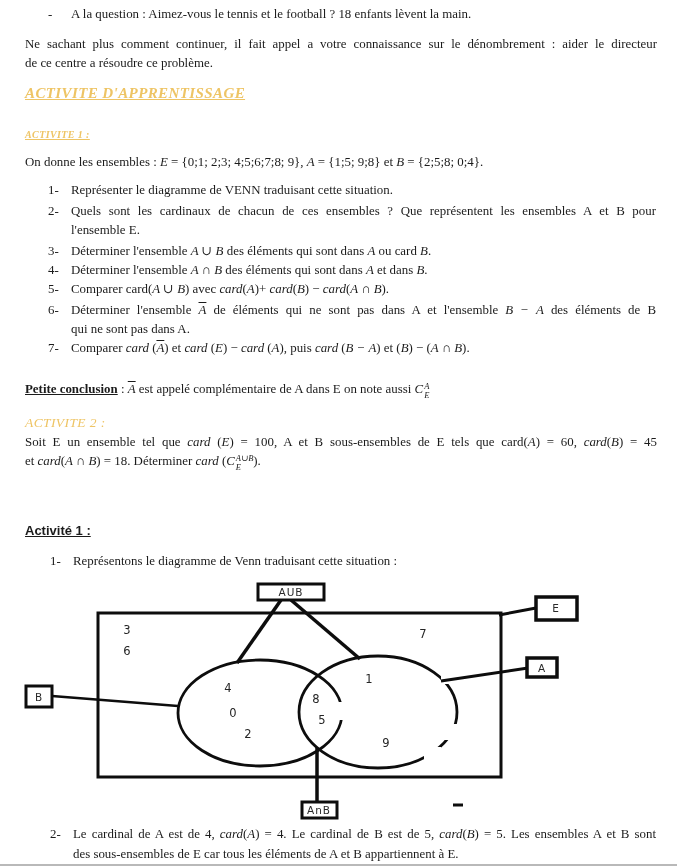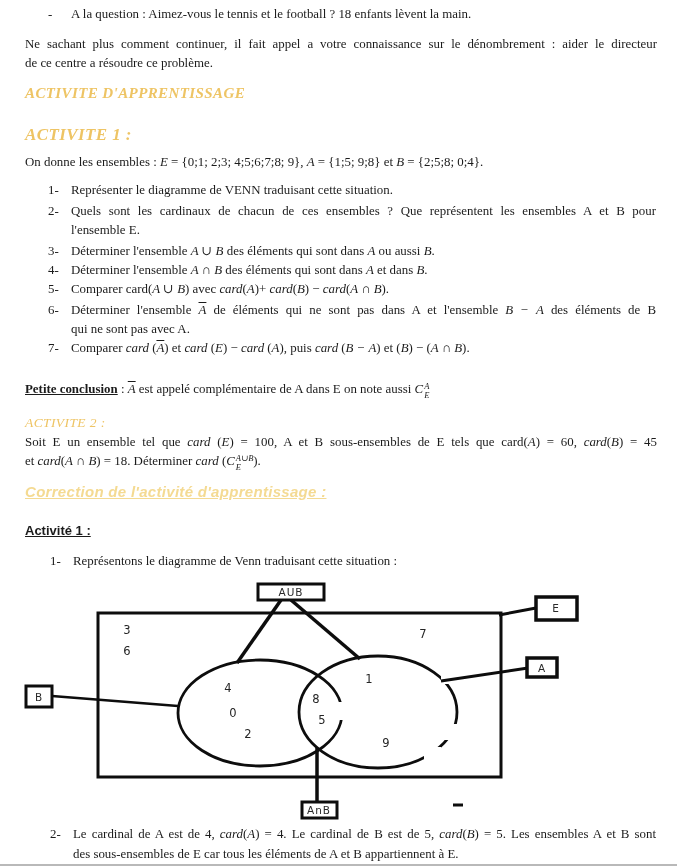--- a/index.html
+++ b/index.html
@@ -13,21 +13,21 @@
   .just{text-align:justify;text-align-last:justify;}
   .row{position:absolute;display:flex;align-items:baseline;}
   .row .li-num{flex:none;width:23px;}
   .row .li-txt{flex:1;}
   .it{font-style:italic;}
   .bd{font-weight:bold;text-align:center;}
   .un{text-decoration:underline;}
   .ov{font-style:italic;text-decoration:overline;}
   .gold-h{
     color:var(--gold,#eec464);font-weight:bold;font-style:italic;
-    letter-spacing:.4px;white-space:nowrap;
+    text-decoration:underline;letter-spacing:.4px;white-space:nowrap;
   }
   .gold-h2{
     color:var(--gold,#eec464);font-weight:normal;font-style:italic;
     letter-spacing:.4px;white-space:nowrap;
   }
   .correction-h{
     color:var(--gold_light,#f4da92);font-weight:bold;font-style:italic;
     text-decoration:underline;letter-spacing:.3px;white-space:nowrap;
     font-family:"Liberation Sans","DejaVu Sans",sans-serif;
   }
@@ -66,50 +66,50 @@
   <div class="row" style="top:6px;left:48px;width:608px;">
     <span class="li-num">-</span>
     <span class="li-txt nw">A la question : Aimez-vous le tennis et le football ? 18 enfants lèvent la main.</span>
   </div>
 
   <div class="abs nw" style="top:55px;left:25px;">de ce centre a résoudre ce problème.</div>
   <div class="abs just" style="top:36px;left:25px;width:632px;">Ne sachant plus comment continuer, il fait appel a votre connaissance sur le dénombrement : aider le directeur</div>
 
   <div class="abs gold-h" style="top:85px;left:25px;font-size:15px;">ACTIVITE D'APPRENTISSAGE</div>
 
-  <div class="abs gold-h" style="top:126px;left:25px;font-size:17px;">ACTIVITE 1 :</div>
+  <div class="abs gold-h" style="top:126px;left:25px;font-size:10px;">ACTIVITE 1 :</div>
 
   <div class="abs nw" style="top:154px;left:25px;"><span>On donne les ensembles : </span><span class="it">E</span><span> = {0;1; 2;3; 4;5;6;7;8; 9}, </span><span class="it">A</span><span> = {1;5; 9;8} et </span><span class="it">B</span><span> = {2;5;8; 0;4}.</span></div>
 
   <div class="row" style="top:182px;left:48px;width:608px;">
     <span class="li-num">1-</span>
     <span class="li-txt nw"><span>Représenter le diagramme de VENN traduisant cette situation.</span></span>
   </div>
   <div class="row" style="top:203px;left:48px;width:608px;">
     <span class="li-num">2-</span>
     <span class="li-txt just"><span>Quels sont les cardinaux de chacun de ces ensembles ? Que représentent les ensembles A et B pour</span></span>
   </div>
   <div class="abs nw" style="top:222px;left:71px;"><span>l'ensemble E.</span></div>
   <div class="row" style="top:243px;left:48px;width:608px;">
     <span class="li-num">3-</span>
-    <span class="li-txt nw"><span>Déterminer l'ensemble </span><span class="it">A ∪ B</span><span> des éléments qui sont dans </span><span class="it">A</span><span> ou aussi </span><span class="it">B</span><span>.</span></span>
+    <span class="li-txt nw"><span>Déterminer l'ensemble </span><span class="it">A ∪ B</span><span> des éléments qui sont dans </span><span class="it">A</span><span> ou card </span><span class="it">B</span><span>.</span></span>
   </div>
   <div class="row" style="top:262px;left:48px;width:608px;">
     <span class="li-num">4-</span>
     <span class="li-txt nw"><span>Déterminer l'ensemble </span><span class="it">A ∩ B</span><span> des éléments qui sont dans </span><span class="it">A</span><span> et dans </span><span class="it">B</span><span>.</span></span>
   </div>
   <div class="row" style="top:281px;left:48px;width:608px;">
     <span class="li-num">5-</span>
     <span class="li-txt nw"><span>Comparer card(</span><span class="it">A ∪ B</span><span>) avec </span><span class="it">card</span><span>(</span><span class="it">A</span><span>)+ </span><span class="it">card</span><span>(</span><span class="it">B</span><span>) − </span><span class="it">card</span><span>(</span><span class="it">A ∩ B</span><span>).</span></span>
   </div>
   <div class="row" style="top:302px;left:48px;width:608px;">
     <span class="li-num">6-</span>
     <span class="li-txt just"><span>Déterminer l'ensemble </span><span class="ov">A</span><span> de éléments  qui ne sont pas dans A et l'ensemble </span><span class="it">B − A</span><span> des éléments de B</span></span>
   </div>
-  <div class="abs nw" style="top:321px;left:71px;"><span>qui ne sont pas avec A.</span></div>
+  <div class="abs nw" style="top:321px;left:71px;"><span>qui ne sont pas dans A.</span></div>
   <div class="row" style="top:340px;left:48px;width:608px;">
     <span class="li-num">7-</span>
     <span class="li-txt nw"><span>Comparer </span><span class="it">card</span><span> (</span><span class="ov">A</span><span>) et </span><span class="it">card</span><span> (</span><span class="it">E</span><span>) − </span><span class="it">card</span><span> (</span><span class="it">A</span><span>), puis </span><span class="it">card</span><span> (</span><span class="it">B − A</span><span>) et (</span><span class="it">B</span><span>) − (</span><span class="it">A ∩ B</span><span>).</span></span>
   </div>
 
   <div class="abs nw" style="top:381px;left:25px;"><span class="bd un">Petite conclusion</span><span> : </span><span class="ov">A</span><span> est appelé complémentaire de A dans E on note aussi </span><span class="stack">
         <span class="st-base">C</span>
         <span class="st-col">
           <span>A</span>
           <span>E</span>
@@ -120,21 +120,20 @@
 
   <div class="abs just" style="top:434px;left:25px;width:632px;"><span>Soit E un ensemble tel que </span><span class="it">card</span><span> (</span><span class="it">E</span><span>) = 100, A et B sous-ensembles de E tels que card(</span><span class="it">A</span><span>) = 60, </span><span class="it">card</span><span>(</span><span class="it">B</span><span>) = 45</span></div>
   <div class="abs nw" style="top:453px;left:25px;"><span>et </span><span class="it">card</span><span>(</span><span class="it">A ∩ B</span><span>) = 18. Déterminer </span><span class="it">card</span><span> (</span><span class="stack">
         <span class="st-base">C</span>
         <span class="st-col">
           <span>A∪B</span>
           <span>E</span>
         </span>
       </span><span>).</span></div>
 
-  <div class="abs correction-h" style="top:483px;left:25px;font-size:15px;">Correction de l'activité d'apprentissage :</div>
 
   <div class="abs black-h" style="top:514px;left:25px;font-size:13px;margin-top:8px;">Activité 1 :</div>
 
   <div class="row" style="top:553px;left:50px;width:560px;">
     <span class="li-num">1-</span>
     <span class="li-txt nw">Représentons le diagramme de Venn traduisant cette situation :</span>
   </div>
 
   <svg class="venn" viewBox="0 0 677 245" aria-hidden="true">
 

